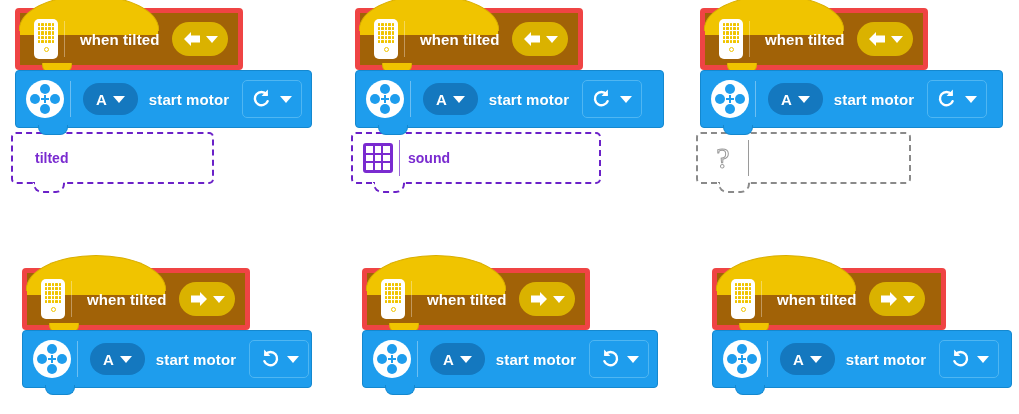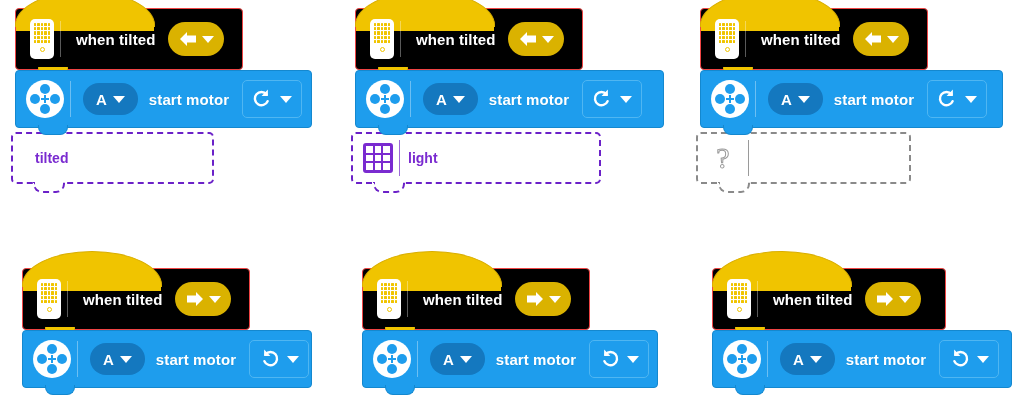--- a/index.html
+++ b/index.html
@@ -10,22 +10,22 @@
   }
   .canvas{position:absolute;inset:0;}
 
   
   .group{position:absolute;}
 
   
   .hat{
     position:absolute;
     height:62px;
-    background:#000000;
-    border:1px solid #ef4444;
+    background:#a16207;
+    border:5px solid #ef4444;
     border-radius:4px 4px 4px 4px;
     box-sizing:border-box;
     display:flex;align-items:center;
     z-index:3;
   }
   
   .hat-dome{
     position:absolute;
     left:-1px;top:-18px;
     width:140px;height:36px;
@@ -329,21 +329,21 @@
           <i></i>
           <i></i>
           <i></i>
           <i></i>
           <i></i>
           <i></i>
           <i></i>
           <i></i>
         </div>
       <div class="divider"></div>
-      <span class="ghost-text">light</span>
+      <span class="ghost-text">sound</span>
       <div class="ghost-notch"></div>
     </div>
   </div>
 
   <div class="group" style="left:700px;top:8px;">
 
     <div class="hat" style="left:0;top:0;width:228px;">
       <div class="hat-dome"></div>
       <div class="hub-icon">
         <div class="hub-grid">

